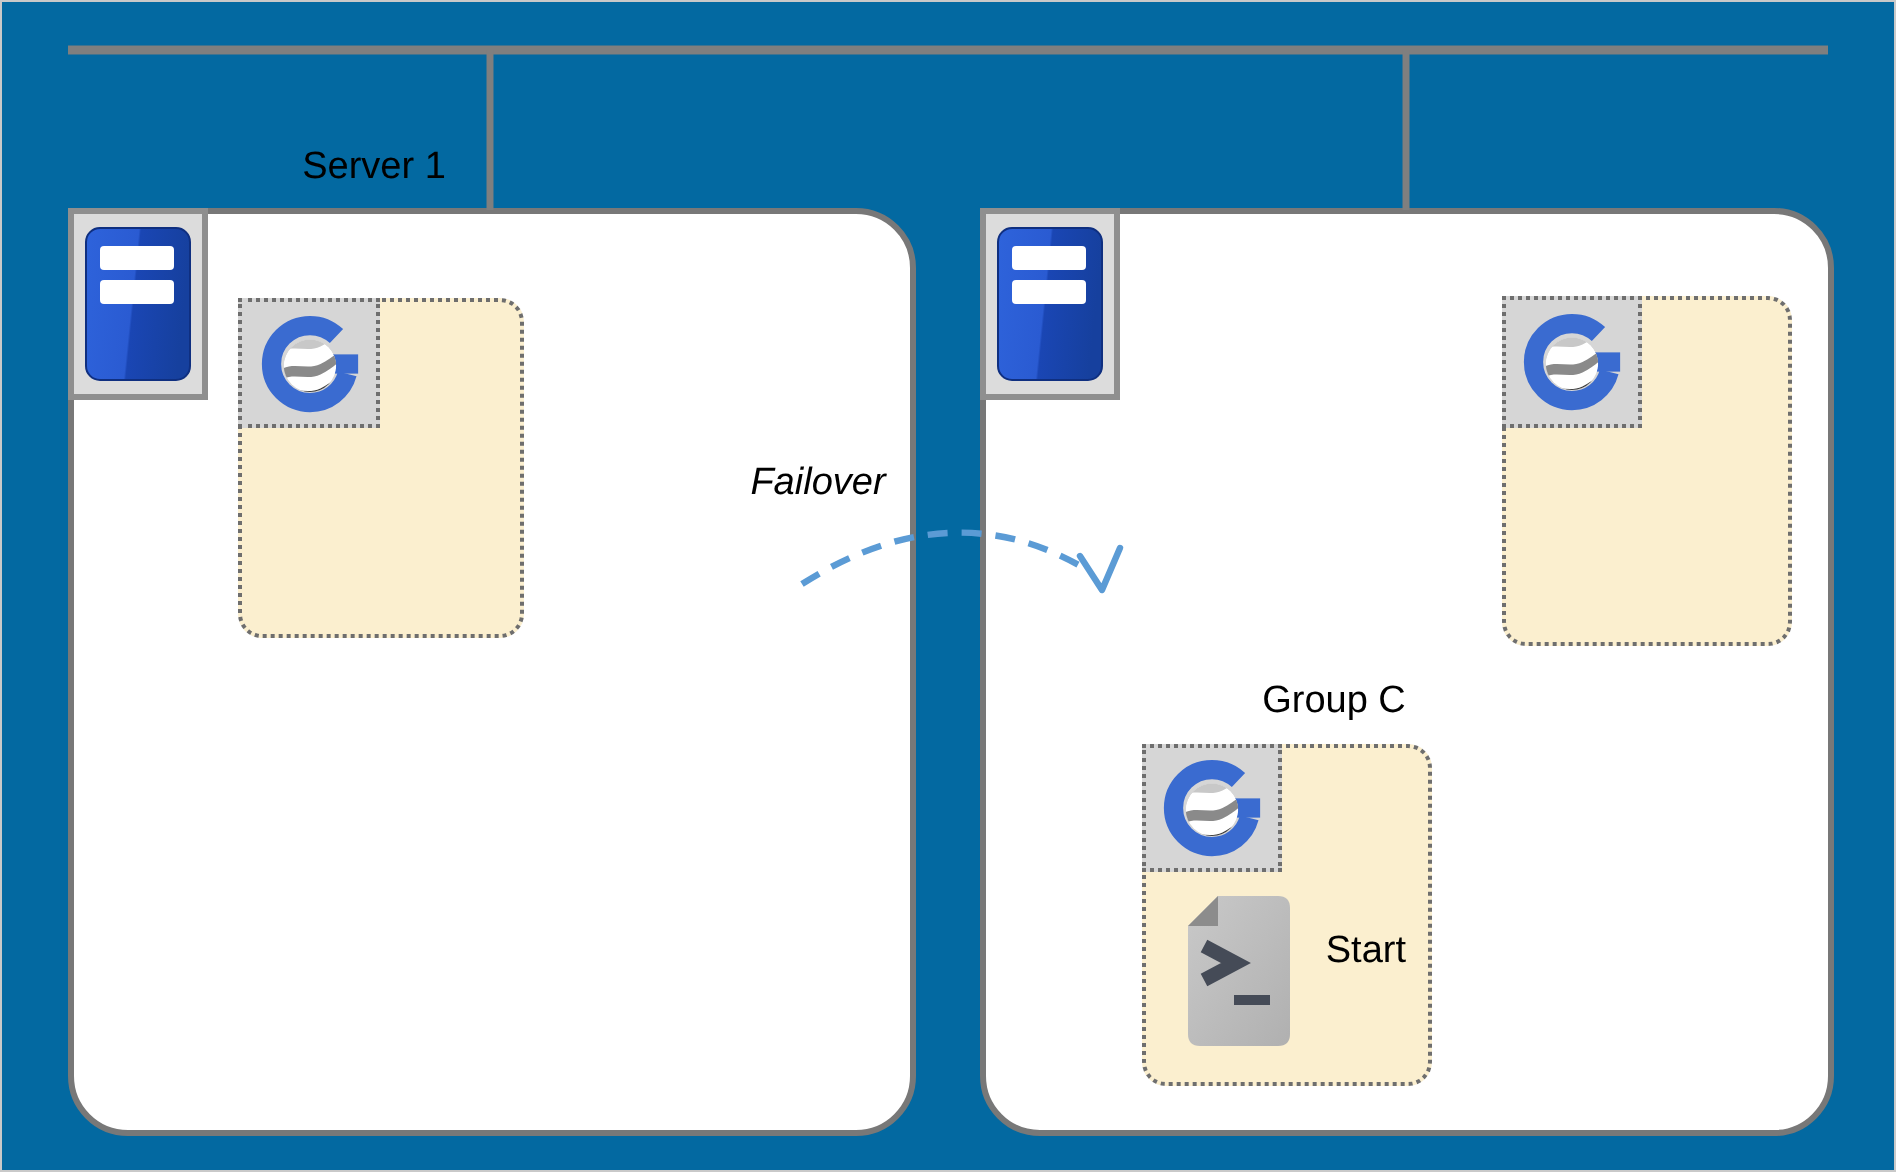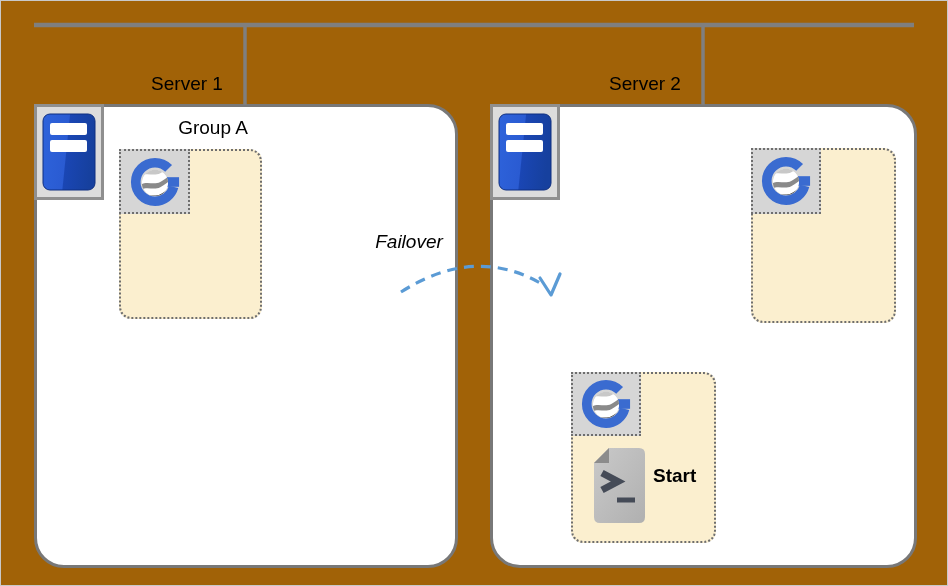--- a/index.html
+++ b/index.html
@@ -1,19 +1,19 @@
 <!DOCTYPE html>
 <html><head>
 <meta charset="utf-8">
 <style>
   html,body{margin:0;padding:0;background:#ffffff;}
   .canvas{
     position:relative;
     width:948px;height:586px;
-    background:#a16207;
+    background:#0369a1;
     border:1px solid #c9c9c9;
     box-sizing:border-box;
     font-family:"Liberation Sans", sans-serif;
     color:#000;
     overflow:hidden;
   }
   .abs{position:absolute;}
   .label{
     font-size:19px;
     line-height:22px;
@@ -109,60 +109,59 @@
     <line x1="33" y1="24" x2="913" y2="24" stroke="#7f7f7f" stroke-width="4.5"></line>
     <line x1="244" y1="24" x2="244" y2="104" stroke="#7f7f7f" stroke-width="3.5"></line>
     <line x1="702" y1="24" x2="702" y2="104" stroke="#7f7f7f" stroke-width="3.5"></line>
     <g>
       <path d="M400,291 Q474,244 541,283" fill="none" stroke="#5B9BD5" stroke-width="3.2" stroke-dasharray="10 7"></path>
       <path d="M539,277 L550,294 L559,273" fill="none" stroke="#5B9BD5" stroke-width="3.2" stroke-linecap="round" stroke-linejoin="round"></path>
     </g>
   </svg>
 
   <div class="abs label" style="left:133px;top:72px;width:106px;">Server 1</div>
-  <div class="abs label" style="left:591px;top:72px;width:106px;">Server 2</div>
 
   <div class="abs server-box" style="left:33px;top:103px;width:424px;height:464px;"></div>
   <div class="abs server-tile" style="left:33px;top:103px;width:70px;height:96px;">
     <svg width="54" height="78">
         <use href="#sym-server"></use>
       </svg>
   </div>
 
   <div class="abs server-box" style="left:489px;top:103px;width:427px;height:464px;"></div>
   <div class="abs server-tile" style="left:489px;top:103px;width:70px;height:96px;">
     <svg width="54" height="78">
         <use href="#sym-server"></use>
       </svg>
   </div>
 
-  <div class="abs label" style="left:152px;top:116px;width:120px;">Group A</div>
   <div class="abs group-box" style="left:118px;top:148px;width:143px;height:170px;"></div>
   <div class="abs app-tile" style="left:118px;top:148px;width:71px;height:65px;">
     <svg width="56" height="56">
         <use href="#sym-glogo"></use>
       </svg>
   </div>
 
   <div class="abs group-box" style="left:750px;top:147px;width:145px;height:175px;"></div>
   <div class="abs app-tile" style="left:750px;top:147px;width:70px;height:66px;">
     <svg width="56" height="56">
         <use href="#sym-glogo"></use>
       </svg>
   </div>
 
+  <div class="abs label" style="left:606px;top:339px;width:120px;">Group C</div>
   <div class="abs group-box" style="left:570px;top:371px;width:145px;height:171px;"></div>
   <div class="abs app-tile" style="left:570px;top:371px;width:70px;height:64px;">
     <svg width="56" height="56">
         <use href="#sym-glogo"></use>
       </svg>
   </div>
 
   <div class="abs script-wrap" style="left:592px;top:446px;width:53px;height:77px;">
     <svg width="53" height="77">
         <use href="#sym-script"></use>
       </svg>
   </div>
-  <div class="abs label" style="left:652px;top:464px;width:50px;text-align:left;font-weight:bold;">Start</div>
+  <div class="abs label" style="left:652px;top:464px;width:50px;text-align:right;">Start</div>
 
   <div class="abs label" style="left:360px;top:230px;width:96px;font-style:italic;">Failover</div>
 
 </div>
 
 </body></html>

